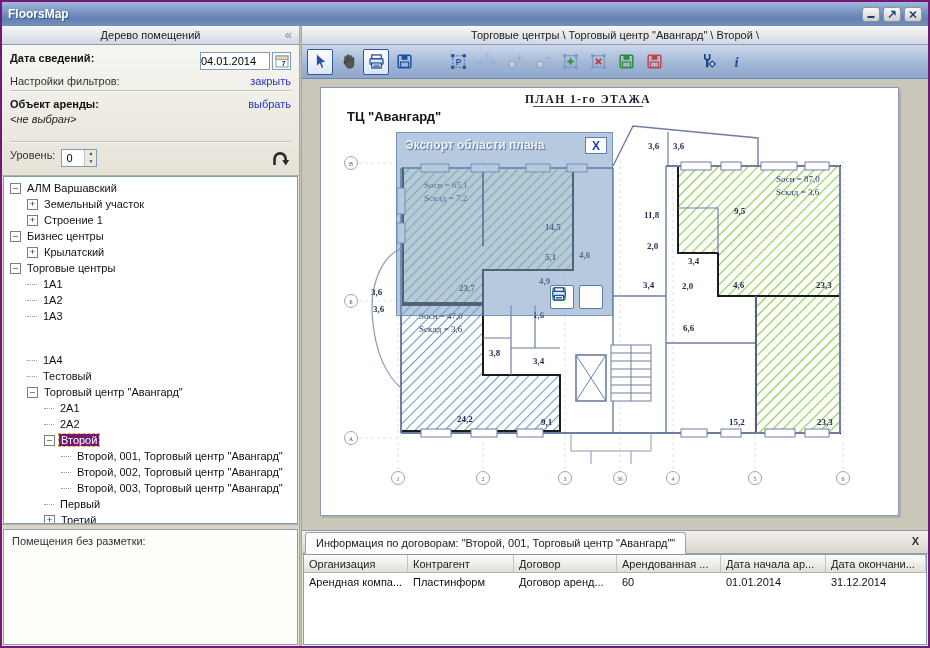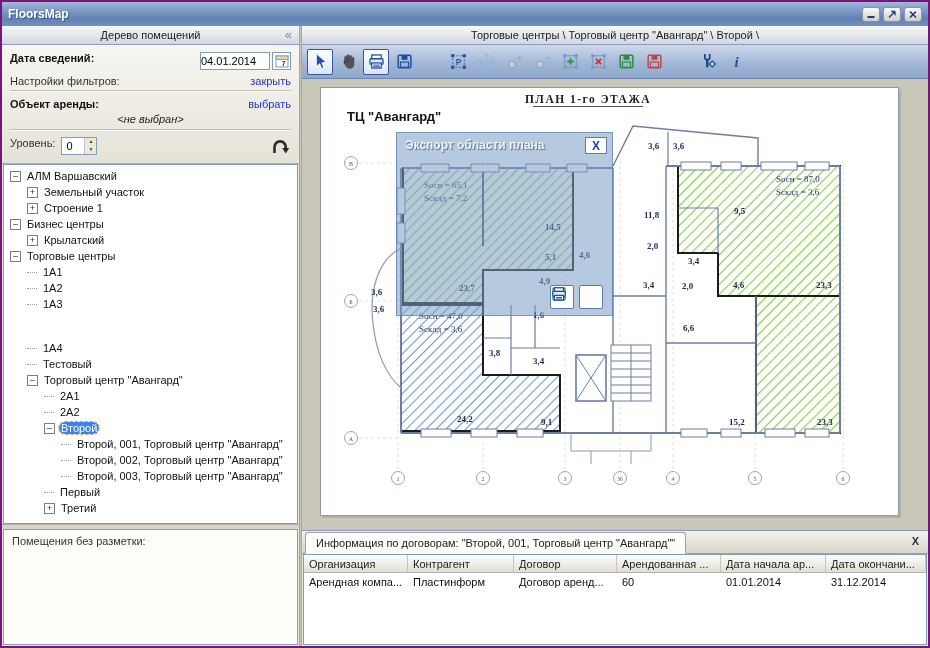--- a/index.html
+++ b/index.html
@@ -30,34 +30,34 @@
   .f-row{display:flex;align-items:flex-start;margin-bottom:5px;}
   .f-label-b{font-weight:bold;font-size:11px;color:#111;}
   .f-label{font-size:11px;color:#333;}
   .f-right{margin-left:auto;display:flex;align-items:center;gap:2px;}
   .link{font-size:11px;color:#2233cc;text-decoration:none;margin-left:auto;}
   .date-input{width:70px;height:18px;border:1px solid #7f9db9;font-size:11px;padding:1px 0;
     font-family:"Liberation Sans",sans-serif;}
   .cal-btn{width:19px;height:18px;border:1px solid #7f9db9;background:#fdfdfb;display:flex;
     align-items:center;justify-content:center;padding:0;}
   .sep{border-top:1px solid #c3bfb1;border-bottom:1px solid #fbfaf6;margin:3px 0 6px 0;}
-  .italic-val{font-style:italic;font-size:11px;color:#222;margin-bottom:4px;text-align:center;}
+  .italic-val{font-style:italic;font-size:11px;color:#222;margin-bottom:16px;}
   .spinbox{display:flex;border:1px solid #7f9db9;background:#fff;height:18px;width:36px;margin-left:6px;}
   .spin-val{flex:1;font-size:11px;padding:2px 0 0 4px;}
   .spin-arrows{width:12px;display:flex;flex-direction:column;border-left:1px solid #b8c4d2;}
   .spin-arrows span{flex:1;font-size:5px;line-height:7px;text-align:center;background:#ece9d8;color:#444;}
   .refresh-btn{margin-left:auto;width:22px;height:20px;display:flex;align-items:center;justify-content:center;}
   
   .tree{flex:1;margin:0 1px;background:#fff;border:1px solid #7f9db9;overflow:hidden;padding-top:3px;min-height:0;}
   .tree-row{display:flex;align-items:center;height:16px;font-size:11px;color:#111;white-space:nowrap;}
   .expander{width:11px;height:11px;flex:0 0 11px;border:1px solid #7e7e7e;background:#fff;color:#333;
     font-size:9px;line-height:9px;text-align:center;margin-right:4px;}
   .tree-dash{width:10px;flex:0 0 10px;border-top:1px dotted #9a9a9a;margin-right:4px;}
   .tree-label{padding:0 2px;}
-  .tree-label.selected{background:#3b82f6;color:#fff;outline:1px dashed #e8a33d;border-radius:6px;}
+  .tree-label.selected{background:#701a75;color:#fff;outline:1px dashed #e8a33d;}
   
   .h-splitter{height:5px;flex:0 0 5px;background:#d8d4c8;border-top:1px solid #b3afa2;}
   .left-bottom{height:116px;flex:0 0 116px;background:#fdfdfa;border:1px solid #8e9ab8;margin:0 1px 1px 1px;
     font-size:11px;color:#333;padding:5px 8px;}
   
   .toolbar{height:34px;flex:0 0 34px;display:flex;align-items:center;padding:0 5px;gap:2px;
     background:linear-gradient(#ccd9ec,#a2b7d6 55%,#8ea7cc);border-bottom:1px solid #6e86ae;}
   .tbtn{width:26px;height:26px;display:flex;align-items:center;justify-content:center;border:1px solid transparent;border-radius:2px;}
   .tbtn svg{width:19px;height:19px;}
   .tbtn.active{background:linear-gradient(#ffffff,#d9e6f8);border:1px solid #39569a;}

